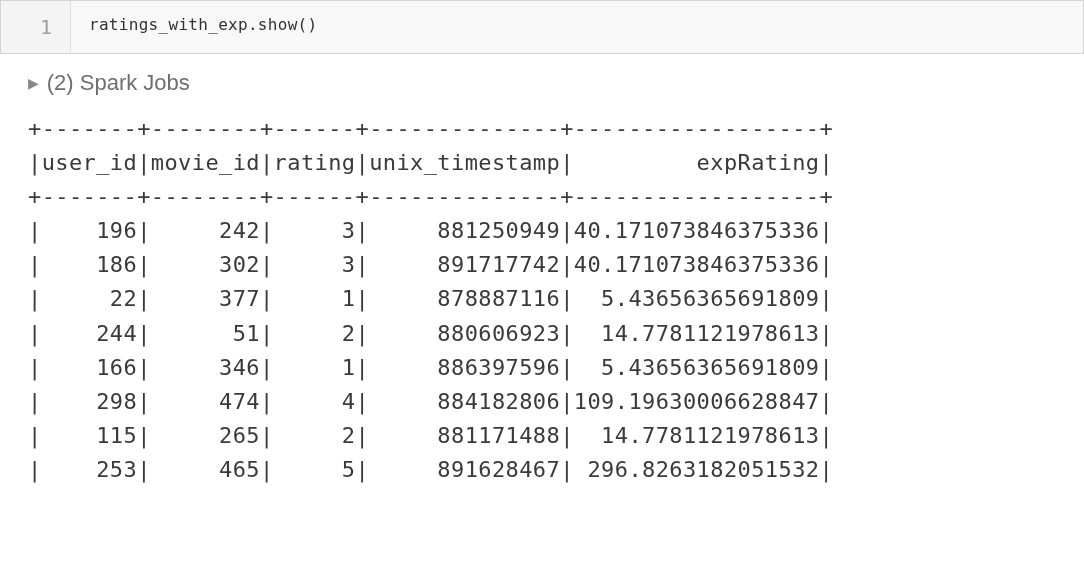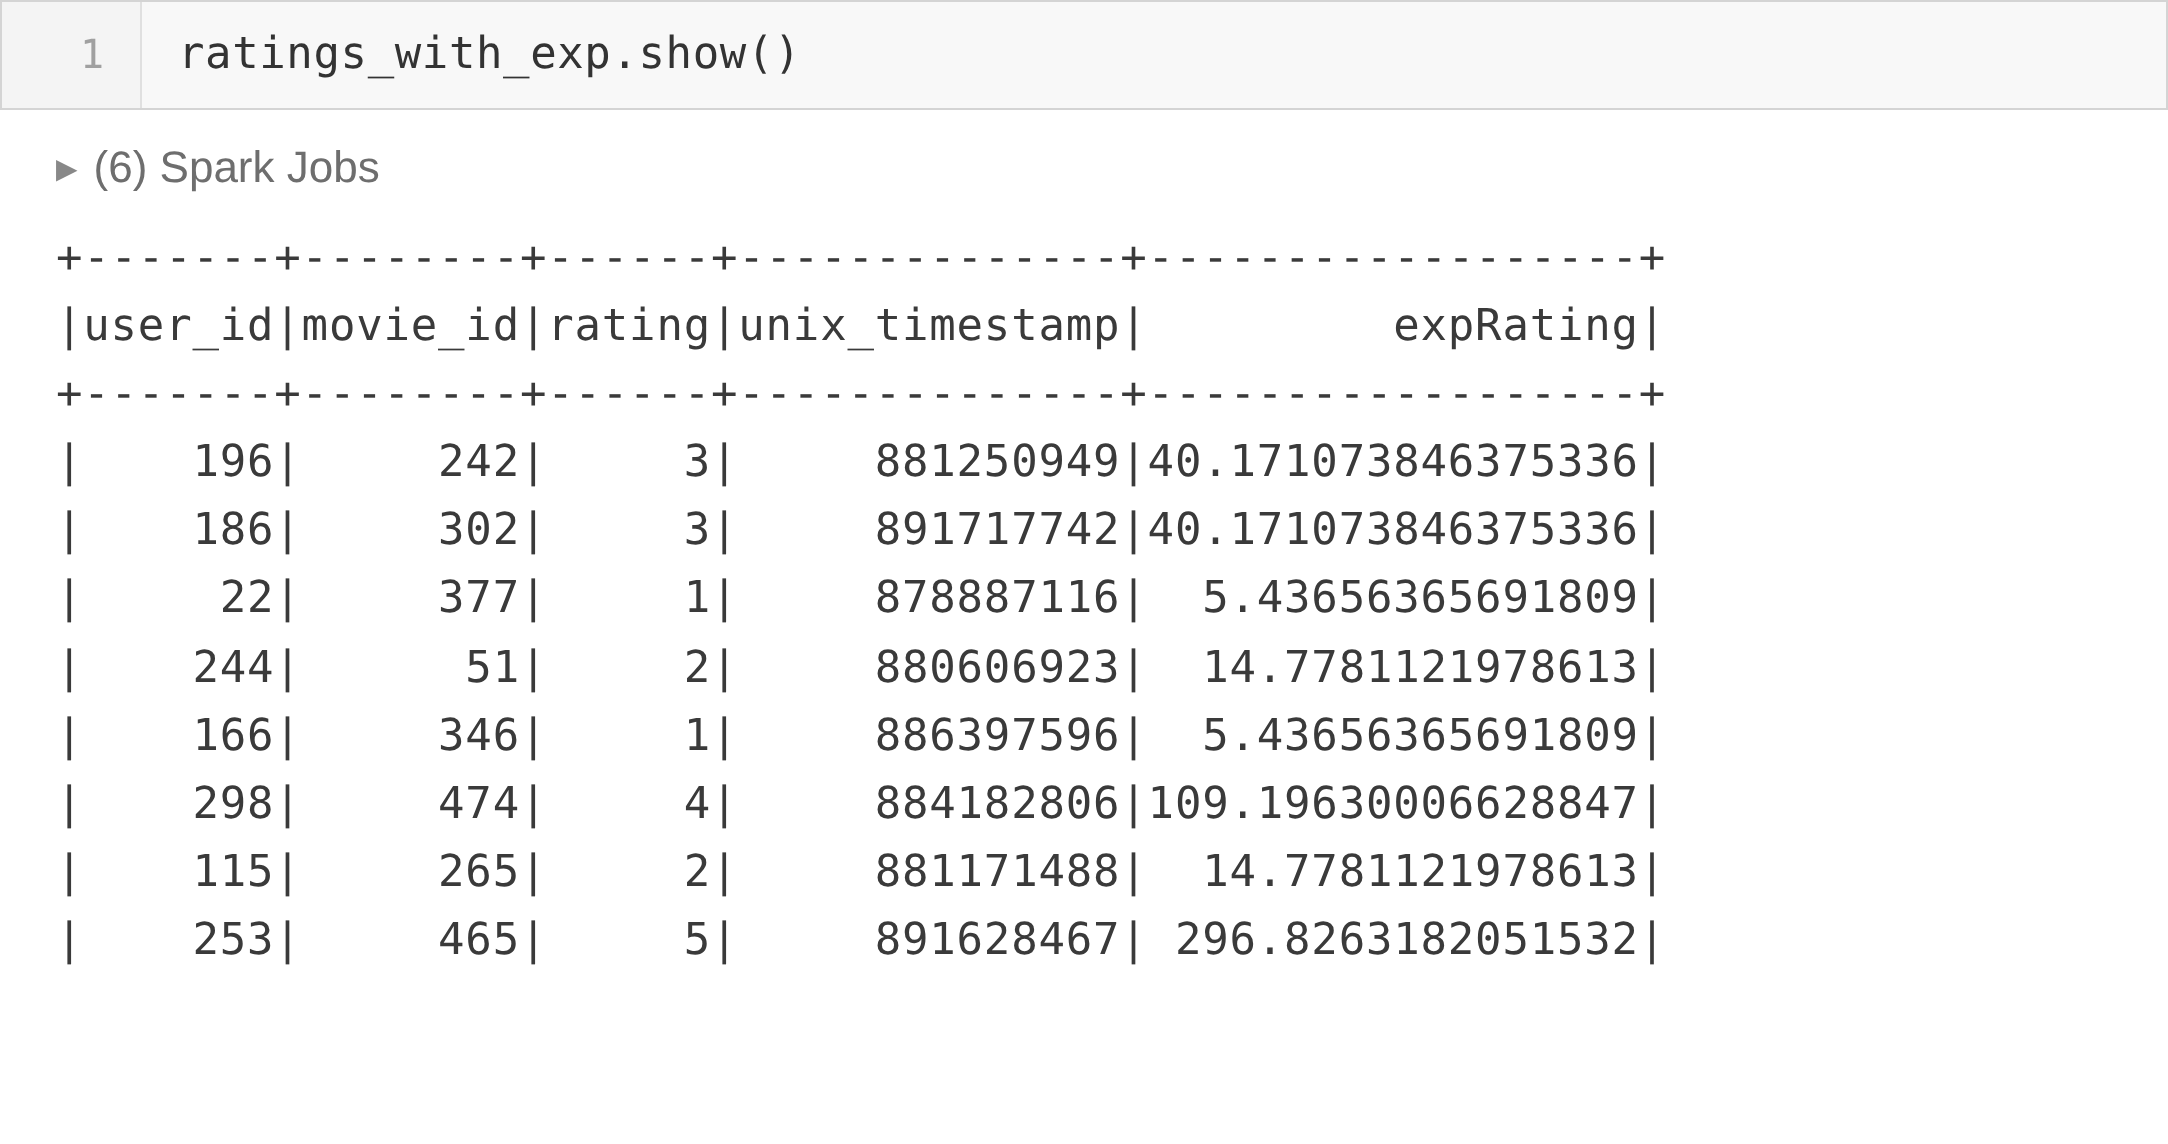--- a/index.html
+++ b/index.html
@@ -27,21 +27,21 @@
       font-family: "SFMono-Regular", Consolas, "Menlo", monospace;
       font-size: 20px;
       border-right: 1px solid #e0e0e0;
       background: #f4f4f4;
       user-select: none;
     }
     .code-content {
       flex: 1;
       padding: 14px 18px;
       font-family: "SFMono-Regular", Consolas, "Menlo", monospace;
-      font-size: 22px;
+      font-size: 16px;
       color: #333333;
       letter-spacing: 0.3px;
     }
     .output-section {
       padding: 0 28px;
     }
     .spark-jobs {
       display: flex;
       align-items: center;
       font-size: 22px;
@@ -68,21 +68,21 @@
 <body>
 
 <div class="code-cell">
   <div class="gutter">1</div>
   <div class="code-content">ratings_with_exp.show()</div>
 </div>
 
 <div class="output-section">
   <div class="spark-jobs">
     <span class="triangle">▶</span>
-    <span>(6) Spark Jobs</span>
+    <span>(2) Spark Jobs</span>
   </div>
   <div class="table-output" id="table-output">+-------+--------+------+--------------+------------------+
 |user_id|movie_id|rating|unix_timestamp|         expRating|
 +-------+--------+------+--------------+------------------+
 |    196|     242|     3|     881250949|40.171073846375336|
 |    186|     302|     3|     891717742|40.171073846375336|
 |     22|     377|     1|     878887116|  5.43656365691809|
 |    244|      51|     2|     880606923|  14.7781121978613|
 |    166|     346|     1|     886397596|  5.43656365691809|
 |    298|     474|     4|     884182806|109.19630006628847|

